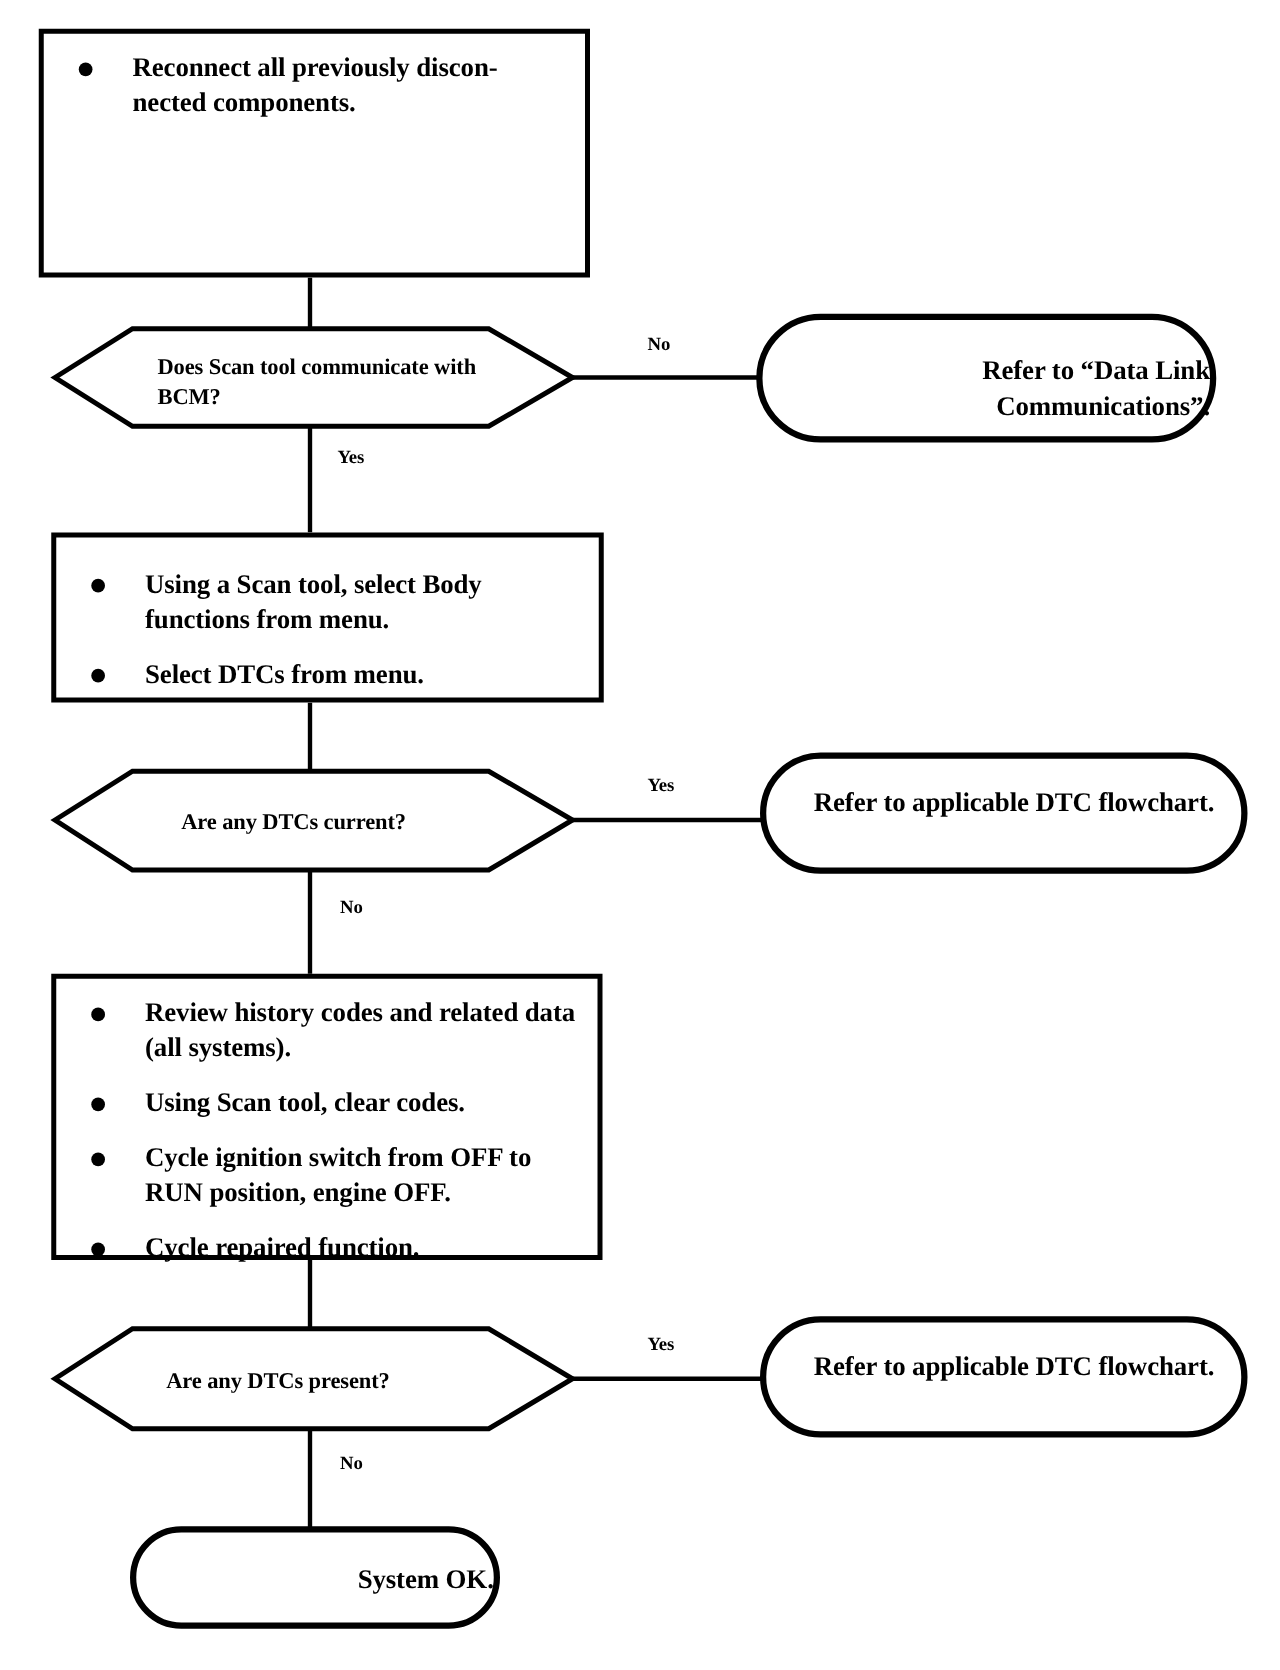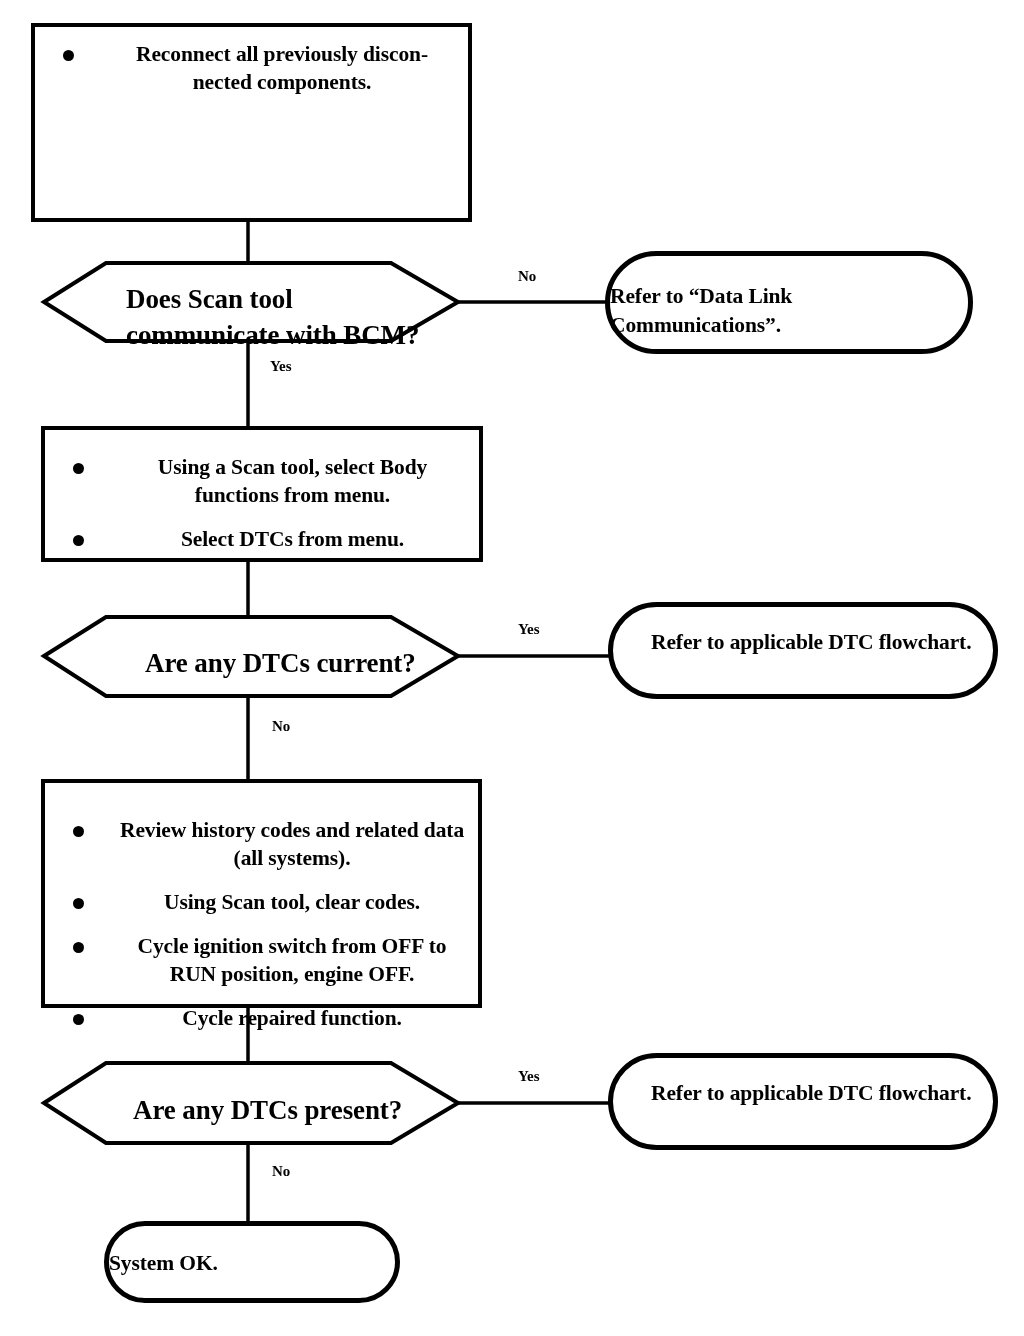--- a/index.html
+++ b/index.html
@@ -32,21 +32,20 @@
     box-sizing: border-box;
   }
   .bullet-list {
     position: absolute;
     left: 0;
     top: 0;
     right: 0;
     bottom: 0;
     padding: 14px 10px 10px 26px;
     box-sizing: border-box;
-    text-align: center;
   }
   .bullet-item {
     position: relative;
     display: block;
     padding-left: 45px;
     margin-bottom: 16px;
     font-size: 21.5px;
     font-weight: bold;
     line-height: 1.30;
     letter-spacing: -0.1px;
@@ -59,21 +58,21 @@
     width: 11px;
     height: 11px;
     background: #000;
     border-radius: 50%;
   }
   .bullet-label {
     display: block;
   }
   .decision-text {
     position: absolute;
-    font-size: 27px;
+    font-size: 18px;
     font-weight: bold;
     line-height: 1.34;
     text-align: left;
     letter-spacing: -0.1px;
   }
 
   
   .terminator {
     position: absolute;
     background: #ffffff;
@@ -83,21 +82,21 @@
   }
   .term-text {
     position: absolute;
     font-size: 21.5px;
     font-weight: bold;
     line-height: 1.34;
     letter-spacing: -0.1px;
   }
   .term-text.center {
     width: 100%;
-    text-align: left;
+    text-align: right;
   }
 
   
   .branch-label {
     position: absolute;
     font-size: 15px;
     font-weight: bold;
     letter-spacing: -0.1px;
   }
 </style>
@@ -172,21 +171,21 @@
   <div class="decision-text" style="left:145px; top:645px; width:300px;">Are any DTCs current?</div>
   <div class="branch-label" style="left:272px; top:718px;">No</div>
   <div class="branch-label" style="left:518px; top:621px;">Yes</div>
 
   <div class="terminator" style="left:608px; top:602px; width:390px; height:97px;">
     <div class="term-text" style="left:38px; top:21px;">Refer to applicable DTC
 flowchart.</div>
   </div>
 
   <div class="process-box" style="left:41px; top:779px; width:441px; height:229px;">
-    <div class="bullet-list" style="padding-top:34px;">
+    <div class="bullet-list" style="padding-top:14px;">
       <span class="bullet-item">
         <span class="bullet-dot"></span>
         <span class="bullet-label">Review history codes and related data
 (all systems).</span>
       </span>
       <span class="bullet-item">
         <span class="bullet-dot"></span>
         <span class="bullet-label">Using Scan tool, clear codes.</span>
       </span>
       <span class="bullet-item">

